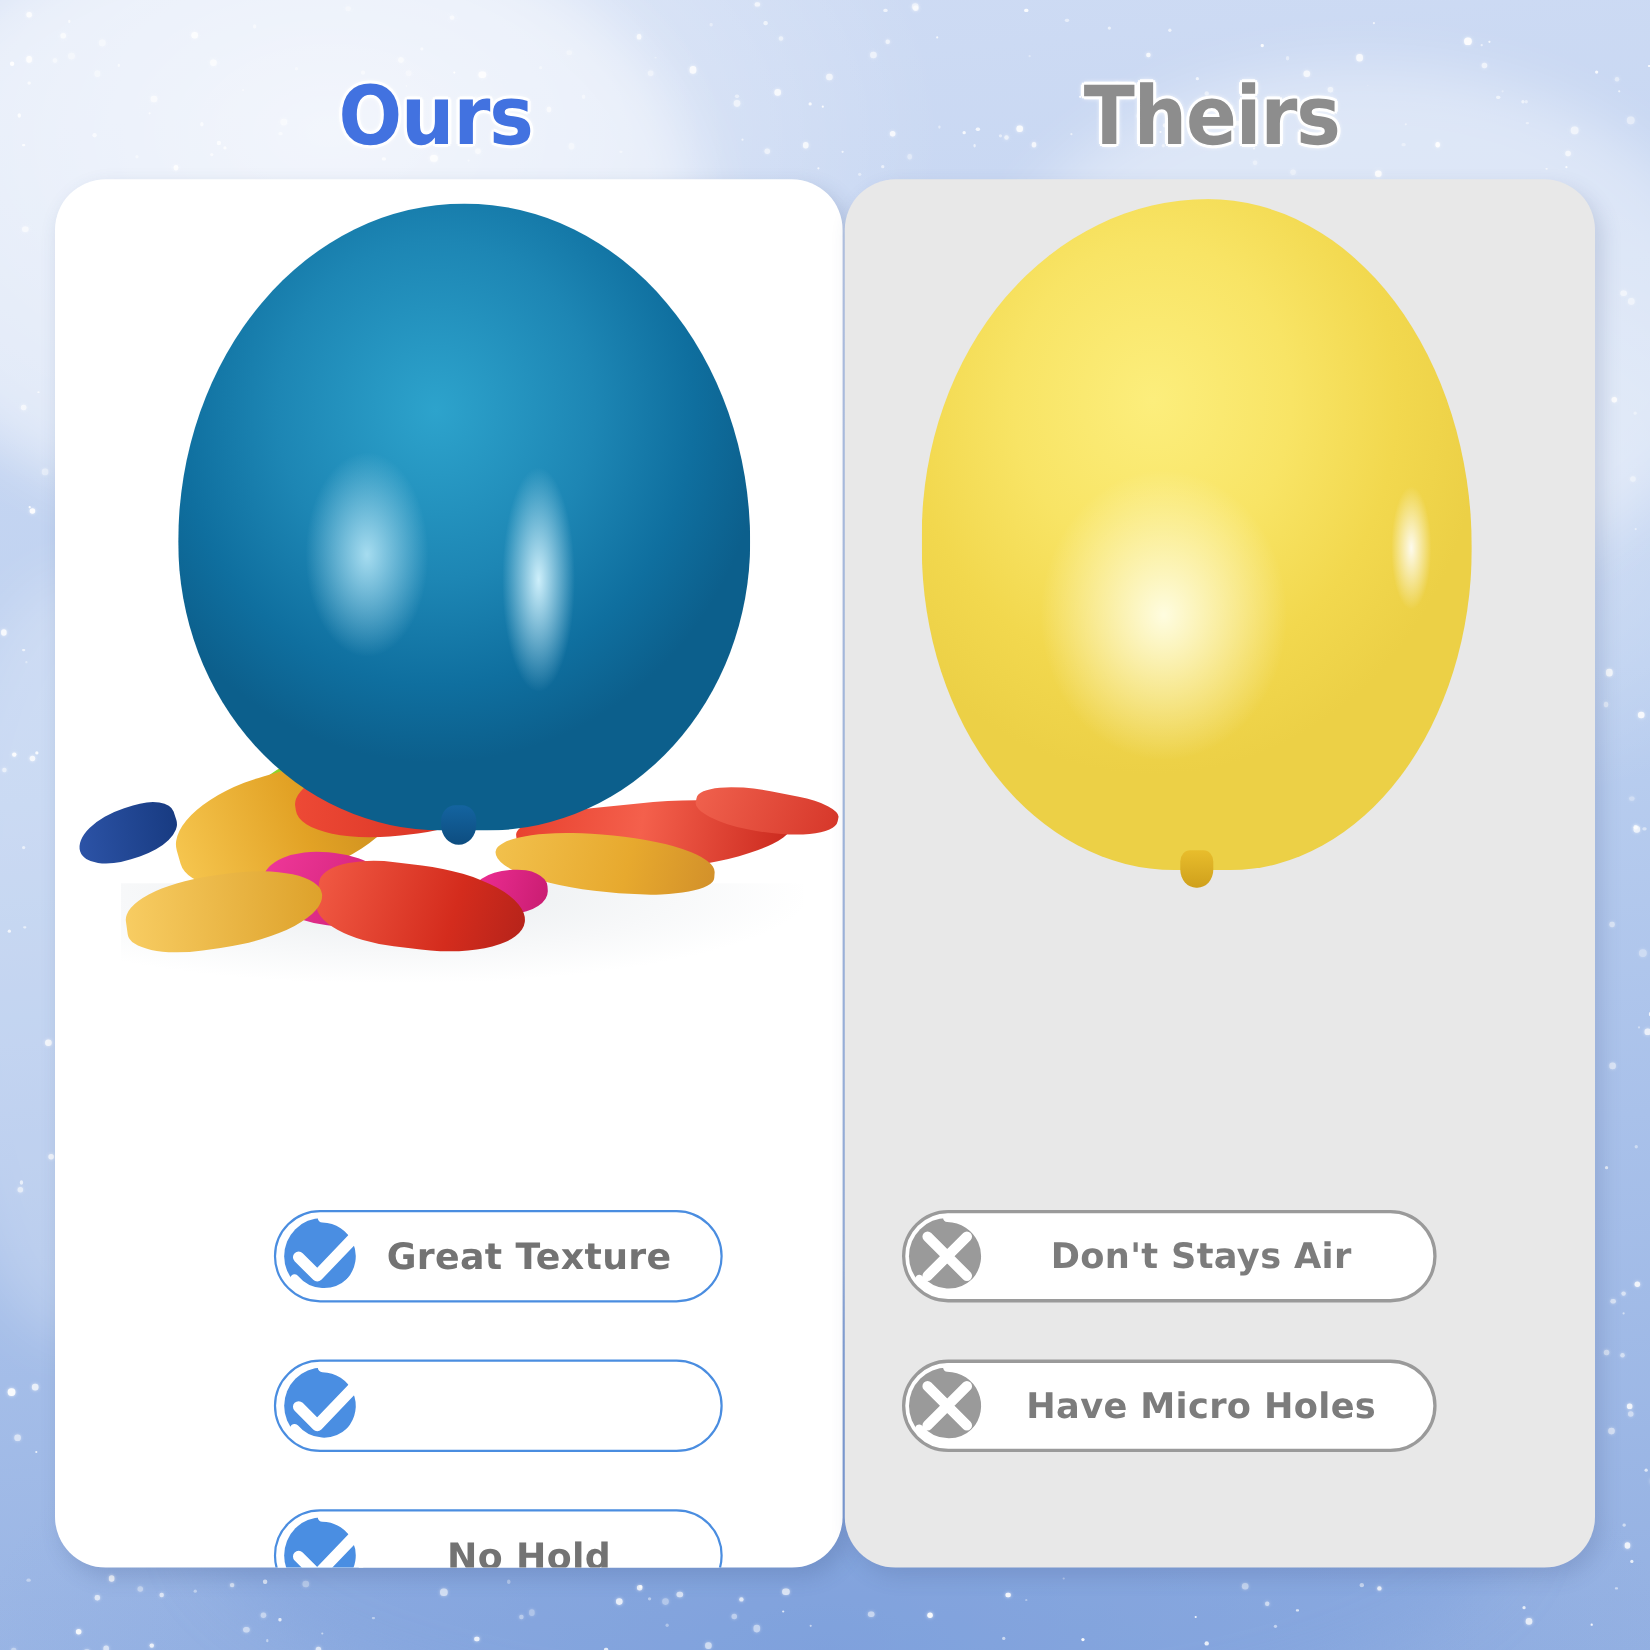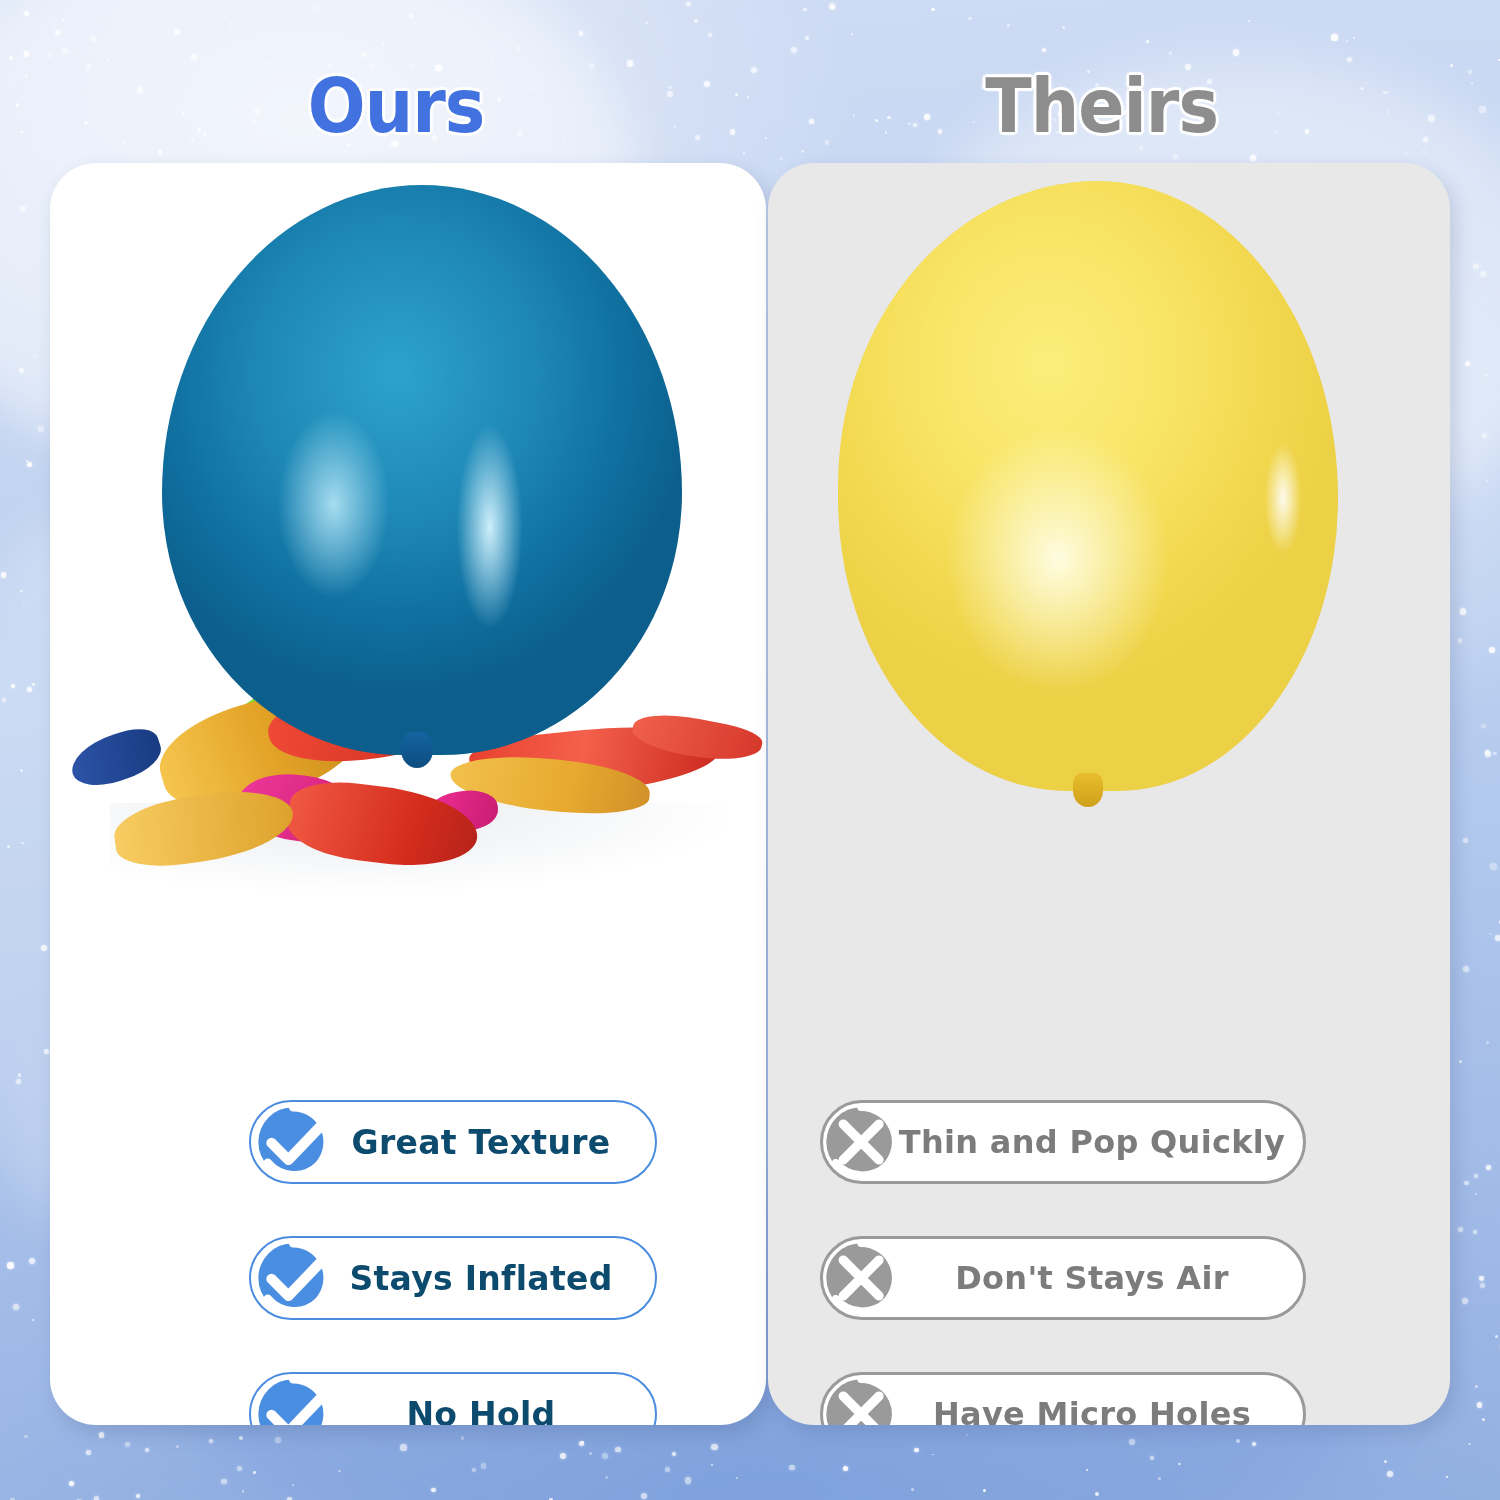--- a/index.html
+++ b/index.html
@@ -110,21 +110,21 @@
 
   .pill-icon { position:absolute; left:-1px; top:-5px; width:94px; height:94px; z-index:2; }
   #pills-theirs .pill-icon { left:-4px; }
 
   .pill-label {
     position:relative; z-index:3; width:100%;
     font-family:"DejaVu Sans", sans-serif;
     font-weight:bold; font-size:33px; letter-spacing:0.3px;
     text-align:center; padding-left:56px;
   }
-  .pill-good .pill-label { color:#0c4a6e; }
+  .pill-good .pill-label { color:#737373; }
   .pill-bad  .pill-label { color:#7c7c7c; padding-left:58px; font-size:32px; }
 </style>
 </head>
 <body>
 
 <div class="wash" style="left:-120px; top:-80px; width:760px; height:560px; background:rgba(255,255,255,0.45);"></div>
 <div class="wash" style="left:900px; top:60px; width:680px; height:480px; background:rgba(255,255,255,0.38);"></div>
 <div class="wash" style="left:180px; top:1180px; width:1200px; height:400px; background:rgba(120,155,220,0.30);"></div>
 <div class="wash" style="left:-60px; top:520px; width:260px; height:700px; background:rgba(255,255,255,0.22);"></div>
 
@@ -453,21 +453,20 @@
     </div>
 
     <div class="pill pill-good">
       <div class="pill-bar"></div>
       <svg class="pill-icon" viewBox="0 0 100 100">
         <circle cx="48" cy="50" r="37" fill="#4a8ee2"></circle>
         <path d="M48 13 a37 37 0 0 1 27 62" fill="none" stroke="#fff" stroke-width="9" stroke-linecap="round"></path>
         <path d="M75 75 a37 37 0 0 1 -54 -3" fill="none" stroke="#fff" stroke-width="9" stroke-linecap="round"></path>
         <path d="M25 51 L43 69 L88 22" fill="none" stroke="#fff" stroke-width="11" stroke-linecap="round" stroke-linejoin="round"></path>
       </svg>
-      <div class="pill-label">Stays Inflated</div>
     </div>
 
     <div class="pill pill-good">
       <div class="pill-bar"></div>
       <svg class="pill-icon" viewBox="0 0 100 100">
         <circle cx="48" cy="50" r="37" fill="#4a8ee2"></circle>
         <path d="M48 13 a37 37 0 0 1 27 62" fill="none" stroke="#fff" stroke-width="9" stroke-linecap="round"></path>
         <path d="M75 75 a37 37 0 0 1 -54 -3" fill="none" stroke="#fff" stroke-width="9" stroke-linecap="round"></path>
         <path d="M25 51 L43 69 L88 22" fill="none" stroke="#fff" stroke-width="11" stroke-linecap="round" stroke-linejoin="round"></path>
       </svg>
@@ -478,30 +477,20 @@
 </div>
 
 <div class="card" id="card-theirs">
 
   <div class="scene">
     <div class="balloon-yellow"></div>
   </div>
 
   <div class="pill-list" id="pills-theirs">
 
-    <div class="pill pill-bad">
-      <div class="pill-bar"></div>
-      <svg class="pill-icon" viewBox="0 0 100 100">
-        <circle cx="48" cy="50" r="37" fill="#9a9a9a"></circle>
-        <path d="M48 13 a37 37 0 0 1 27 62" fill="none" stroke="#fff" stroke-width="8" stroke-linecap="round"></path>
-        <path d="M75 75 a37 37 0 0 1 -54 -3" fill="none" stroke="#fff" stroke-width="8" stroke-linecap="round"></path>
-        <path d="M29 31 L67 69 M67 31 L29 69" fill="none" stroke="#fff" stroke-width="10" stroke-linecap="round"></path>
-      </svg>
-      <div class="pill-label">Thin and Pop Quickly</div>
-    </div>
 
     <div class="pill pill-bad">
       <div class="pill-bar"></div>
       <svg class="pill-icon" viewBox="0 0 100 100">
         <circle cx="48" cy="50" r="37" fill="#9a9a9a"></circle>
         <path d="M48 13 a37 37 0 0 1 27 62" fill="none" stroke="#fff" stroke-width="8" stroke-linecap="round"></path>
         <path d="M75 75 a37 37 0 0 1 -54 -3" fill="none" stroke="#fff" stroke-width="8" stroke-linecap="round"></path>
         <path d="M29 31 L67 69 M67 31 L29 69" fill="none" stroke="#fff" stroke-width="10" stroke-linecap="round"></path>
       </svg>
       <div class="pill-label">Don't Stays Air</div>

